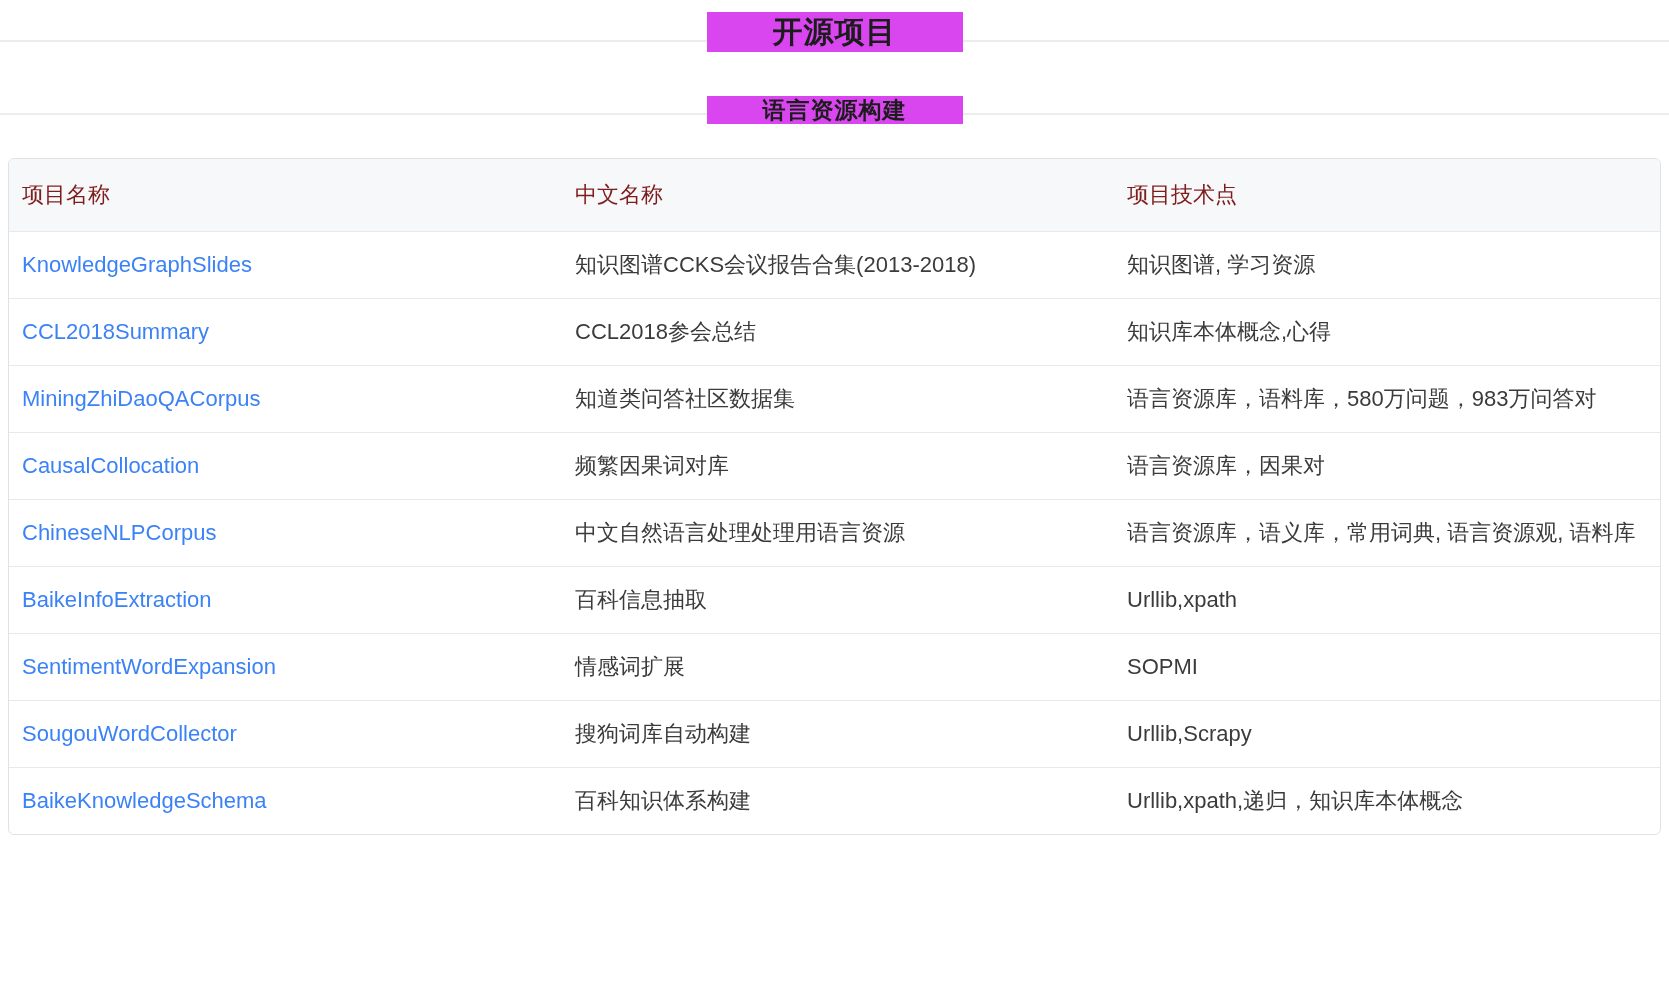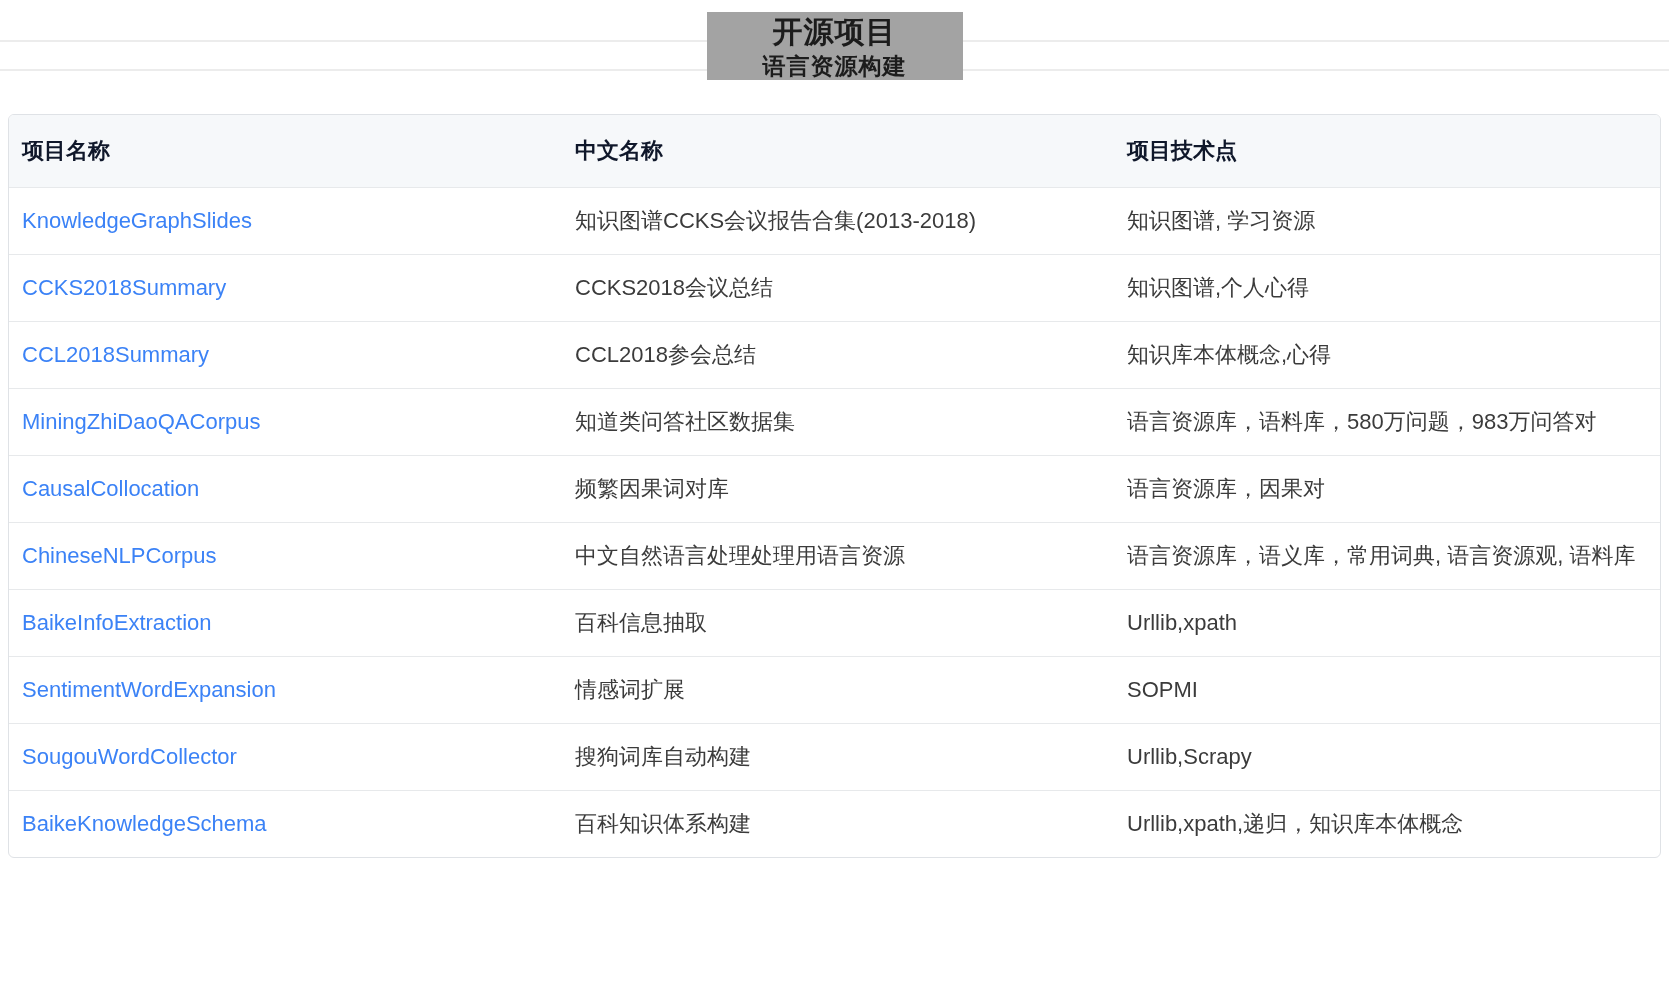--- a/index.html
+++ b/index.html
@@ -26,38 +26,39 @@
     position: absolute;
     left: 0;
     right: 0;
     border-top: 2px solid #ececec;
     z-index: 0;
   }
   .rule-title .label {
     position: relative;
     z-index: 1;
     display: inline-block;
-    background: #a3a3a3;
+    background: #d946ef;
     color: #1c1c1c;
     font-weight: 700;
   }
 
   .h1-wrap {
     margin-top: 12px;
     height: 40px;
     line-height: 40px;
   }
   .h1-wrap .rule-line { top: 28px; }
   .h1-wrap .label {
     font-size: 30px;
     padding: 0 66px;
     letter-spacing: 1px;
   }
 
   .h2-wrap {
+    margin-top: 44px;
     height: 28px;
     line-height: 28px;
   }
   .h2-wrap .rule-line { top: 17px; }
   .h2-wrap .label {
     font-size: 23px;
     padding: 0 56px;
     letter-spacing: 1px;
   }
 
@@ -71,22 +72,22 @@
   }
   table.projects {
     width: 100%;
     border-collapse: collapse;
     table-layout: fixed;
     font-size: 22px;
   }
   table.projects th {
     background: #f6f8fa;
     text-align: left;
-    font-weight: 700;
-    color: #0f172a;
+    font-weight: 400;
+    color: #7f1d1d;
     padding: 21px 13px;
     line-height: 30px;
   }
   table.projects td {
     padding: 18px 13px;
     line-height: 30px;
     border-top: 1px solid #e7e9eb;
     vertical-align: middle;
     color: #3b3b3b;
   }
@@ -123,25 +124,20 @@
         <th>项目技术点</th>
       </tr>
     </thead>
     <tbody>
       <tr>
         <td><a href="#">KnowledgeGraphSlides</a></td>
         <td>知识图谱CCKS会议报告合集(2013-2018)</td>
         <td>知识图谱, 学习资源</td>
       </tr>
       <tr>
-        <td><a href="#">CCKS2018Summary</a></td>
-        <td>CCKS2018会议总结</td>
-        <td>知识图谱,个人心得</td>
-      </tr>
-      <tr>
         <td><a href="#">CCL2018Summary</a></td>
         <td>CCL2018参会总结</td>
         <td>知识库本体概念,心得</td>
       </tr>
       <tr>
         <td><a href="#">MiningZhiDaoQACorpus</a></td>
         <td>知道类问答社区数据集</td>
         <td>语言资源库，语料库，580万问题，983万问答对</td>
       </tr>
       <tr>

